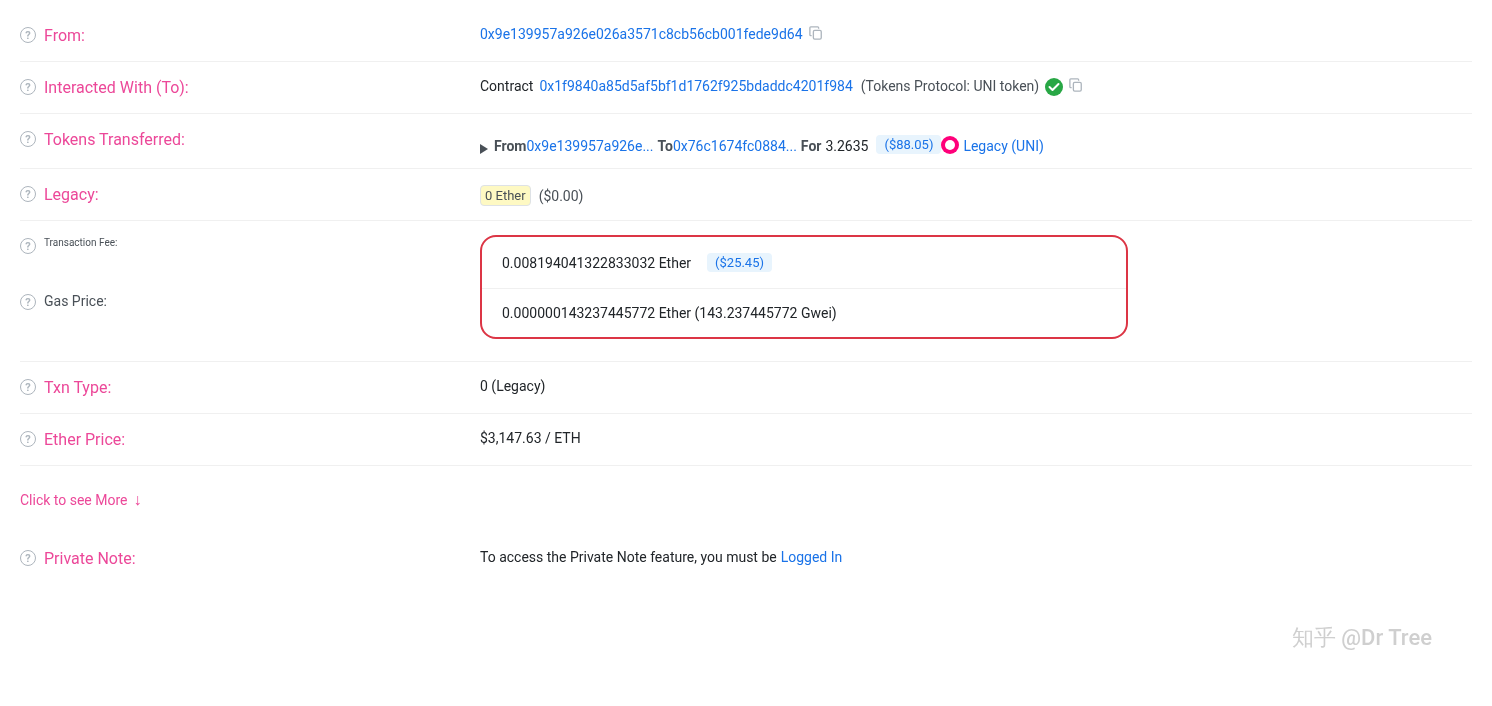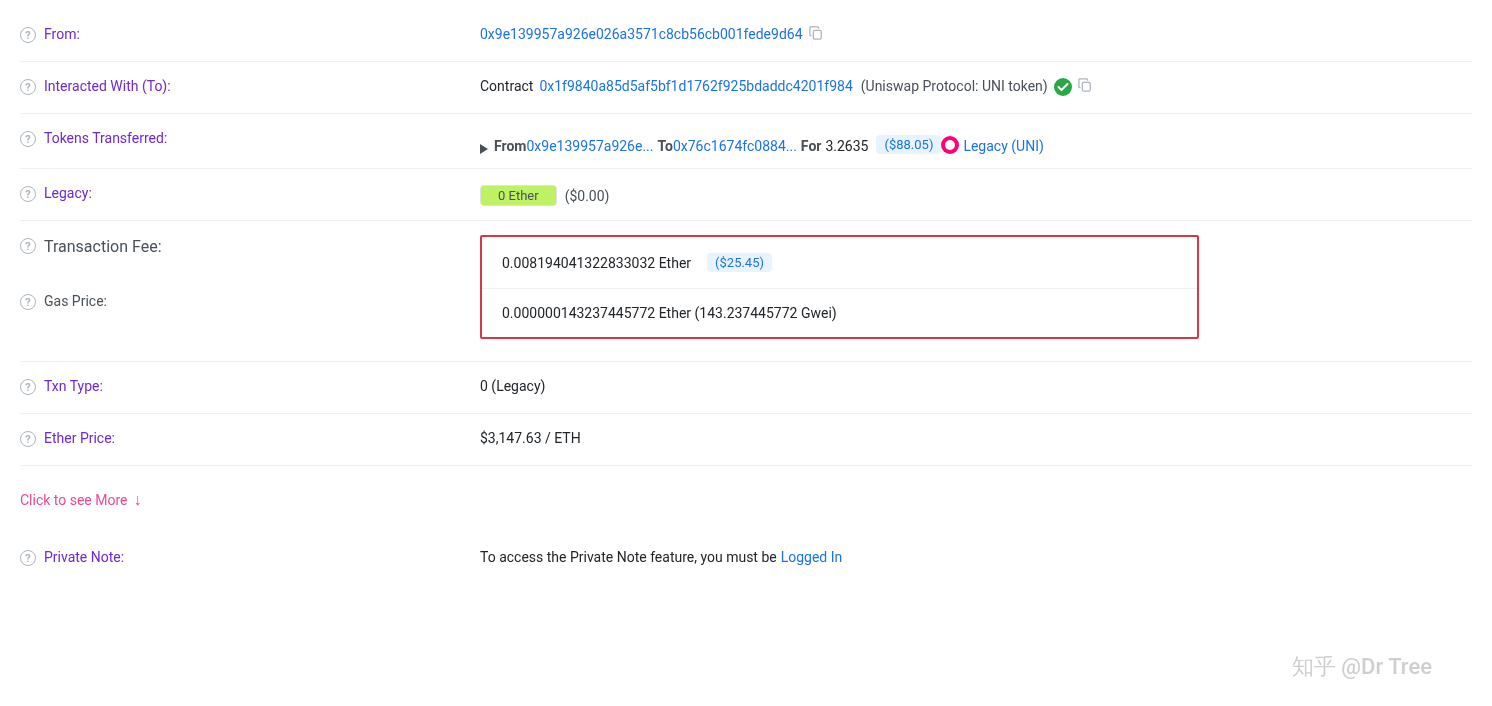--- a/index.html
+++ b/index.html
@@ -39,22 +39,22 @@
       border-radius: 50%;
       border: 1.5px solid #adb5bd;
       color: #adb5bd;
       font-size: 11px;
       font-weight: bold;
       margin-right: 8px;
       flex-shrink: 0;
       margin-top: 1px;
     }
     .label-text {
-      color: #6d28d9;
-      font-size: 14px;
+      color: #ec4899;
+      font-size: 16px;
     }
     .value-col {
       flex: 1;
       display: flex;
       align-items: flex-start;
       flex-wrap: wrap;
       padding-top: 2px;
     }
     .link-blue {
       color: #1a73e8;
@@ -71,42 +71,42 @@
     .copy-icon svg {
       width: 14px;
       height: 14px;
     }
     .verified-icon {
       display: inline-flex;
       align-items: center;
       margin-left: 6px;
     }
     .badge-gray {
-      background: #bef264;
+      background: #fef9c3;
       border: 1px solid #dee2e6;
       border-radius: 4px;
-      padding: 2px 17px;
+      padding: 2px 4px;
       font-size: 13px;
       color: #495057;
       display: inline-flex;
       align-items: center;
     }
     .badge-blue-light {
       background: #e8f4fd;
       border-radius: 4px;
       padding: 2px 8px;
       font-size: 13px;
       color: #1a73e8;
       margin-left: 8px;
     }
     .highlighted-box {
       border: 2px solid #dc3545;
-      border-radius: 2px;
+      border-radius: 16px;
       padding: 0;
-      width: 719px;
+      width: 648px;
     }
     .highlighted-inner-row {
       padding: 16px 20px;
       display: flex;
       align-items: center;
       flex-wrap: wrap;
       gap: 8px;
     }
     .highlighted-inner-row:first-child {
       border-bottom: 1px solid #f0f0f0;
@@ -142,21 +142,21 @@
       cursor: pointer;
       display: inline-flex;
       align-items: center;
       gap: 6px;
       font-size: 14px;
       padding: 14px 0;
       text-decoration: none;
     }
     .watermark {
       position: fixed;
-      bottom: 24px;
+      bottom: 53px;
       right: 60px;
       color: #bbb;
       font-size: 22px;
       font-weight: 500;
       pointer-events: none;
       opacity: 0.7;
     }
   </style>
 </head>
 <body>
@@ -180,21 +180,21 @@
   </div>
 
   <div class="row">
     <div class="label-col">
       <span class="help-icon">?</span>
       <span class="label-text">Interacted With (To):</span>
     </div>
     <div class="value-col">
       <span style="margin-right:6px;">Contract</span>
       <a class="link-blue">0x1f9840a85d5af5bf1d1762f925bdaddc4201f984</a>
-      <span style="margin-left:8px; color:#495057;">(Uniswap Protocol: UNI token)</span>
+      <span style="margin-left:8px; color:#495057;">(Tokens Protocol: UNI token)</span>
       <span class="verified-icon">
         <svg width="18" height="18" viewBox="0 0 18 18" fill="none">
           <circle cx="9" cy="9" r="9" fill="#28a745"></circle>
           <polyline points="4.5,9 7.5,12 13.5,6" stroke="white" stroke-width="2" fill="none" stroke-linecap="round" stroke-linejoin="round"></polyline>
         </svg>
       </span>
       <span class="copy-icon" style="margin-left:6px;">
         <svg viewBox="0 0 16 16" fill="none" stroke="currentColor" stroke-width="1.5">
           <rect x="5" y="5" width="9" height="10" rx="1.5"></rect>
           <path d="M3 11H2a1 1 0 01-1-1V2a1 1 0 011-1h8a1 1 0 011 1v1"></path>
@@ -232,21 +232,21 @@
     <div class="value-col" style="align-items:center; gap:8px;">
       <span class="badge-gray">0 Ether</span>
       <span style="color:#495057;text-align:right;">($0.00)</span>
     </div>
   </div>
 
   <div class="fee-gas-wrapper">
     <div class="fee-gas-labels">
       <div class="fee-gas-label-item">
         <span class="help-icon" style="display:inline-flex;align-items:center;justify-content:center;width:16px;height:16px;border-radius:50%;border:1.5px solid #adb5bd;color:#adb5bd;font-size:11px;font-weight:bold;margin-right:8px;flex-shrink:0;margin-top:1px;">?</span>
-        <span style="color:#495057;font-size:16px;">Transaction Fee:</span>
+        <span style="color:#495057;font-size:10px;">Transaction Fee:</span>
       </div>
       <div class="fee-gas-label-item">
         <span class="help-icon" style="display:inline-flex;align-items:center;justify-content:center;width:16px;height:16px;border-radius:50%;border:1.5px solid #adb5bd;color:#adb5bd;font-size:11px;font-weight:bold;margin-right:8px;flex-shrink:0;margin-top:1px;">?</span>
         <span style="color:#495057;font-size:14px;">Gas Price:</span>
       </div>
     </div>
     <div style="flex:1;">
       <div class="highlighted-box">
         <div class="highlighted-inner-row">
           <span>0.008194041322833032 Ether</span>

